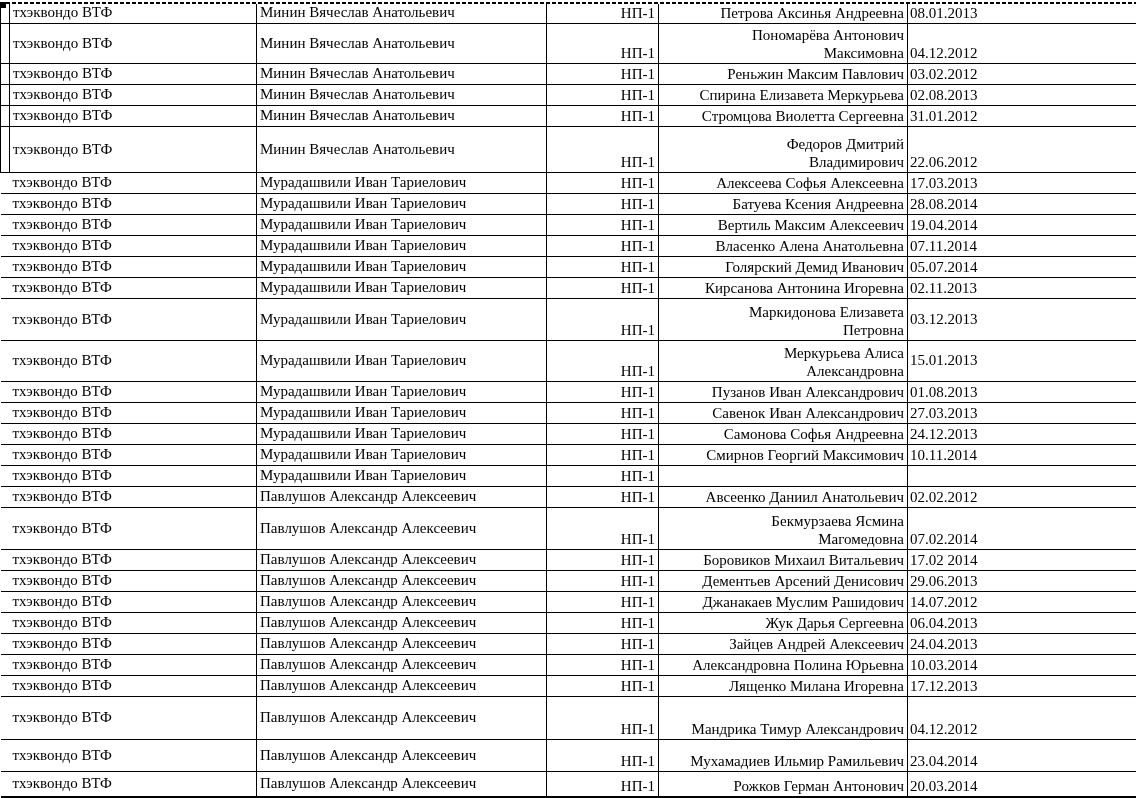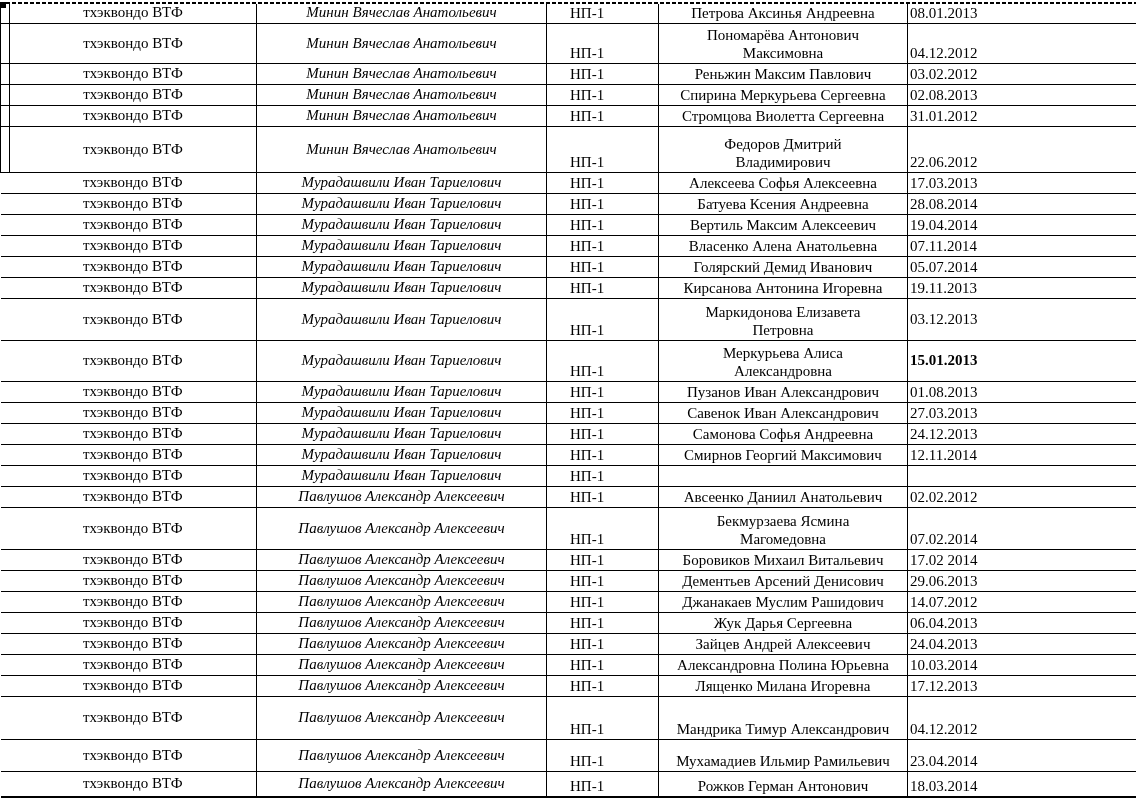--- a/index.html
+++ b/index.html
@@ -52,24 +52,24 @@
     vertical-align: bottom;
     overflow: hidden;
     white-space: pre-line;
   }
   tr:first-child td { border-top: none; }
   tr:last-child td { border-bottom: 2px solid #000; }
   td.col-a { padding: 0; }
   
   tr.no-ab td.col-a { border-left: none; border-right: none; }
   tr.no-ab td.col-sport { border-left: none; }
-  td.col-sport { text-align: center; vertical-align: middle; }
-  td.col-coach { text-align: center; vertical-align: middle; font-style: italic; }
-  td.col-group { text-align: left; vertical-align: bottom; padding-left: 23px; }
-  td.col-student { text-align: center; vertical-align: bottom; }
+  td.col-sport { text-align: left; vertical-align: middle; }
+  td.col-coach { text-align: left; vertical-align: middle; }
+  td.col-group { text-align: right; vertical-align: bottom; padding-left: 23px; }
+  td.col-student { text-align: right; vertical-align: bottom; }
   td.col-date { text-align: left; vertical-align: bottom; border-right: none; padding-left: 2px; margin-left: 45px; }
 </style>
 </head>
 <body>
 
 <div class="page">
   <div class="page-break-line"></div>
   <div class="page-break-corner"></div>
   <table class="roster">
     <colgroup>
@@ -104,21 +104,21 @@
           <td class="col-coach">Минин Вячеслав Анатольевич</td>
           <td class="col-group">НП-1</td>
           <td class="col-student">Реньжин Максим Павлович</td>
           <td class="col-date">03.02.2012</td>
         </tr>
         <tr style="height: 21px;">
           <td class="col-a"></td>
           <td class="col-sport">тхэквондо ВТФ</td>
           <td class="col-coach">Минин Вячеслав Анатольевич</td>
           <td class="col-group">НП-1</td>
-          <td class="col-student">Спирина Меркурьева Сергеевна</td>
+          <td class="col-student">Спирина Елизавета Меркурьева</td>
           <td class="col-date">02.08.2013</td>
         </tr>
         <tr style="height: 21px;">
           <td class="col-a"></td>
           <td class="col-sport">тхэквондо ВТФ</td>
           <td class="col-coach">Минин Вячеслав Анатольевич</td>
           <td class="col-group">НП-1</td>
           <td class="col-student">Стромцова Виолетта Сергеевна</td>
           <td class="col-date">31.01.2012</td>
         </tr>
@@ -170,39 +170,39 @@
           <td class="col-group">НП-1</td>
           <td class="col-student">Голярский Демид Иванович</td>
           <td class="col-date">05.07.2014</td>
         </tr>
         <tr class="no-ab" style="height: 21px;">
           <td class="col-a"></td>
           <td class="col-sport">тхэквондо ВТФ</td>
           <td class="col-coach">Мурадашвили Иван Тариелович</td>
           <td class="col-group">НП-1</td>
           <td class="col-student">Кирсанова Антонина Игоревна</td>
-          <td class="col-date">19.11.2013</td>
+          <td class="col-date">02.11.2013</td>
         </tr>
         <tr class="no-ab" style="height: 42px;">
           <td class="col-a"></td>
           <td class="col-sport">тхэквондо ВТФ</td>
           <td class="col-coach">Мурадашвили Иван Тариелович</td>
           <td class="col-group">НП-1</td>
           <td class="col-student">Маркидонова Елизавета
 Петровна</td>
           <td class="col-date" style="vertical-align: middle;">03.12.2013</td>
         </tr>
         <tr class="no-ab" style="height: 41px;">
           <td class="col-a"></td>
           <td class="col-sport">тхэквондо ВТФ</td>
           <td class="col-coach">Мурадашвили Иван Тариелович</td>
           <td class="col-group">НП-1</td>
           <td class="col-student">Меркурьева Алиса
 Александровна</td>
-          <td class="col-date" style="vertical-align: middle; font-weight: bold;">15.01.2013</td>
+          <td class="col-date" style="vertical-align: middle;">15.01.2013</td>
         </tr>
         <tr class="no-ab" style="height: 21px;">
           <td class="col-a"></td>
           <td class="col-sport">тхэквондо ВТФ</td>
           <td class="col-coach">Мурадашвили Иван Тариелович</td>
           <td class="col-group">НП-1</td>
           <td class="col-student">Пузанов Иван Александрович</td>
           <td class="col-date">01.08.2013</td>
         </tr>
         <tr class="no-ab" style="height: 21px;">
@@ -220,21 +220,21 @@
           <td class="col-group">НП-1</td>
           <td class="col-student">Самонова Софья Андреевна</td>
           <td class="col-date">24.12.2013</td>
         </tr>
         <tr class="no-ab" style="height: 21px;">
           <td class="col-a"></td>
           <td class="col-sport">тхэквондо ВТФ</td>
           <td class="col-coach">Мурадашвили Иван Тариелович</td>
           <td class="col-group">НП-1</td>
           <td class="col-student">Смирнов Георгий Максимович</td>
-          <td class="col-date">12.11.2014</td>
+          <td class="col-date">10.11.2014</td>
         </tr>
         <tr class="no-ab" style="height: 21px;">
           <td class="col-a"></td>
           <td class="col-sport">тхэквондо ВТФ</td>
           <td class="col-coach">Мурадашвили Иван Тариелович</td>
           <td class="col-group">НП-1</td>
           <td class="col-student"></td>
           <td class="col-date"></td>
         </tr>
         <tr class="no-ab" style="height: 21px;">
@@ -325,17 +325,17 @@
           <td class="col-group">НП-1</td>
           <td class="col-student">Мухамадиев Ильмир Рамильевич</td>
           <td class="col-date">23.04.2014</td>
         </tr>
         <tr class="no-ab" style="height: 26px;">
           <td class="col-a"></td>
           <td class="col-sport">тхэквондо ВТФ</td>
           <td class="col-coach">Павлушов Александр Алексеевич</td>
           <td class="col-group">НП-1</td>
           <td class="col-student">Рожков Герман Антонович</td>
-          <td class="col-date">18.03.2014</td>
+          <td class="col-date">20.03.2014</td>
         </tr>
       </tbody>
   </table>
 </div>
 
 </body></html>

